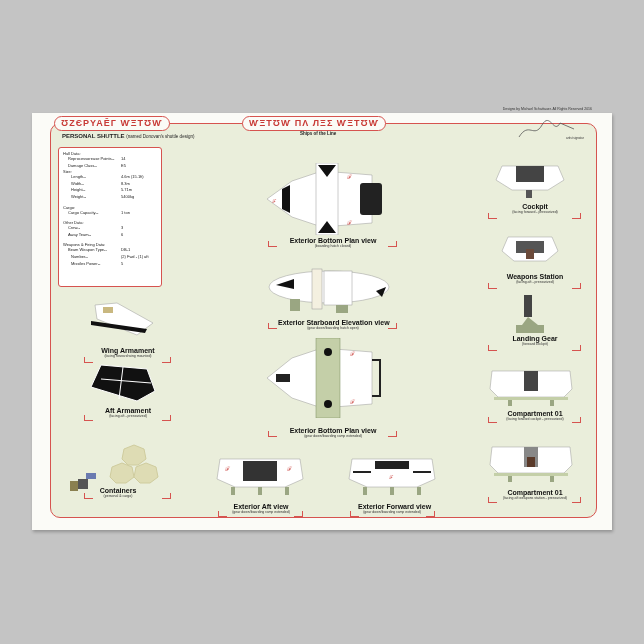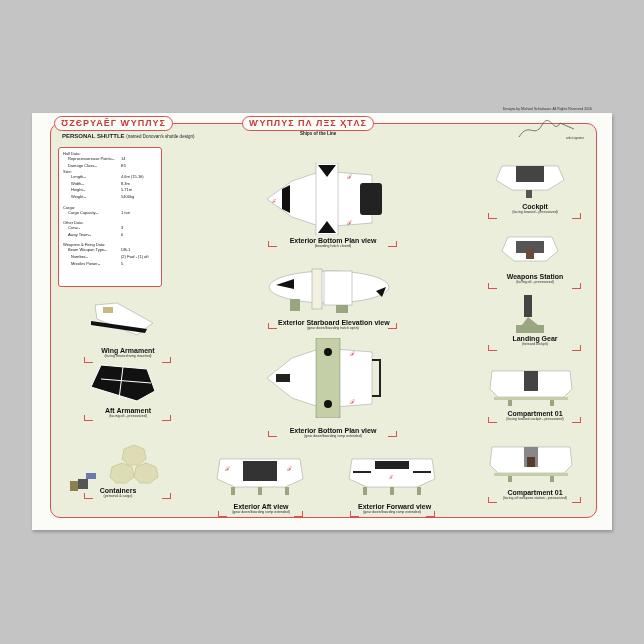--- a/index.html
+++ b/index.html
@@ -23,24 +23,24 @@
   .brk.r{border-left:none;border-right:1px solid #d6534f;}
   .shape{position:absolute;}
 </style>
 </head>
 <body>
 
 <div class="poster">
   <div class="credit">Designs by Michael Schattauer. All Rights Reserved 2016</div>
   <div class="panel p-left"></div>
 
-  <div class="tabtitle" style="left:22px;top:3px;">ƱZЄPYAĒГ ⱲYПЛYƩ</div>
+  <div class="tabtitle" style="left:22px;top:3px;">ƱZЄPYAĒГ ⱲΞТƱⱲ</div>
   <div class="sub" style="left:30px;top:20px;"><span>PERSONAL SHUTTLE</span> <span style="font-weight:normal;font-size:4.5px;">(named Donovan's shuttle design)</span></div>
 
-  <div class="tabtitle" style="left:210px;top:3px;">ⱲYПЛYƩ ΠΛ ЛΞƩ ҲТΛƩ</div>
+  <div class="tabtitle" style="left:210px;top:3px;">ⱲΞТƱⱲ ΠΛ ЛΞƩ ⱲΞТƱⱲ</div>
   <div class="sub" style="left:268px;top:18px;font-size:4.5px;">Ships of the Line</div>
 
   <svg class="sig" viewBox="0 0 70 22">
     <path d="M5 18 C15 2 20 20 28 6 S40 16 46 4 L60 10" stroke="#555" fill="none" stroke-width="0.8"></path>
     <text x="52" y="20" font-size="3" fill="#333">artist signature</text>
   </svg>
 
   <div class="stats">
     <div>Hull Data:</div>
     <div class="row ind">

